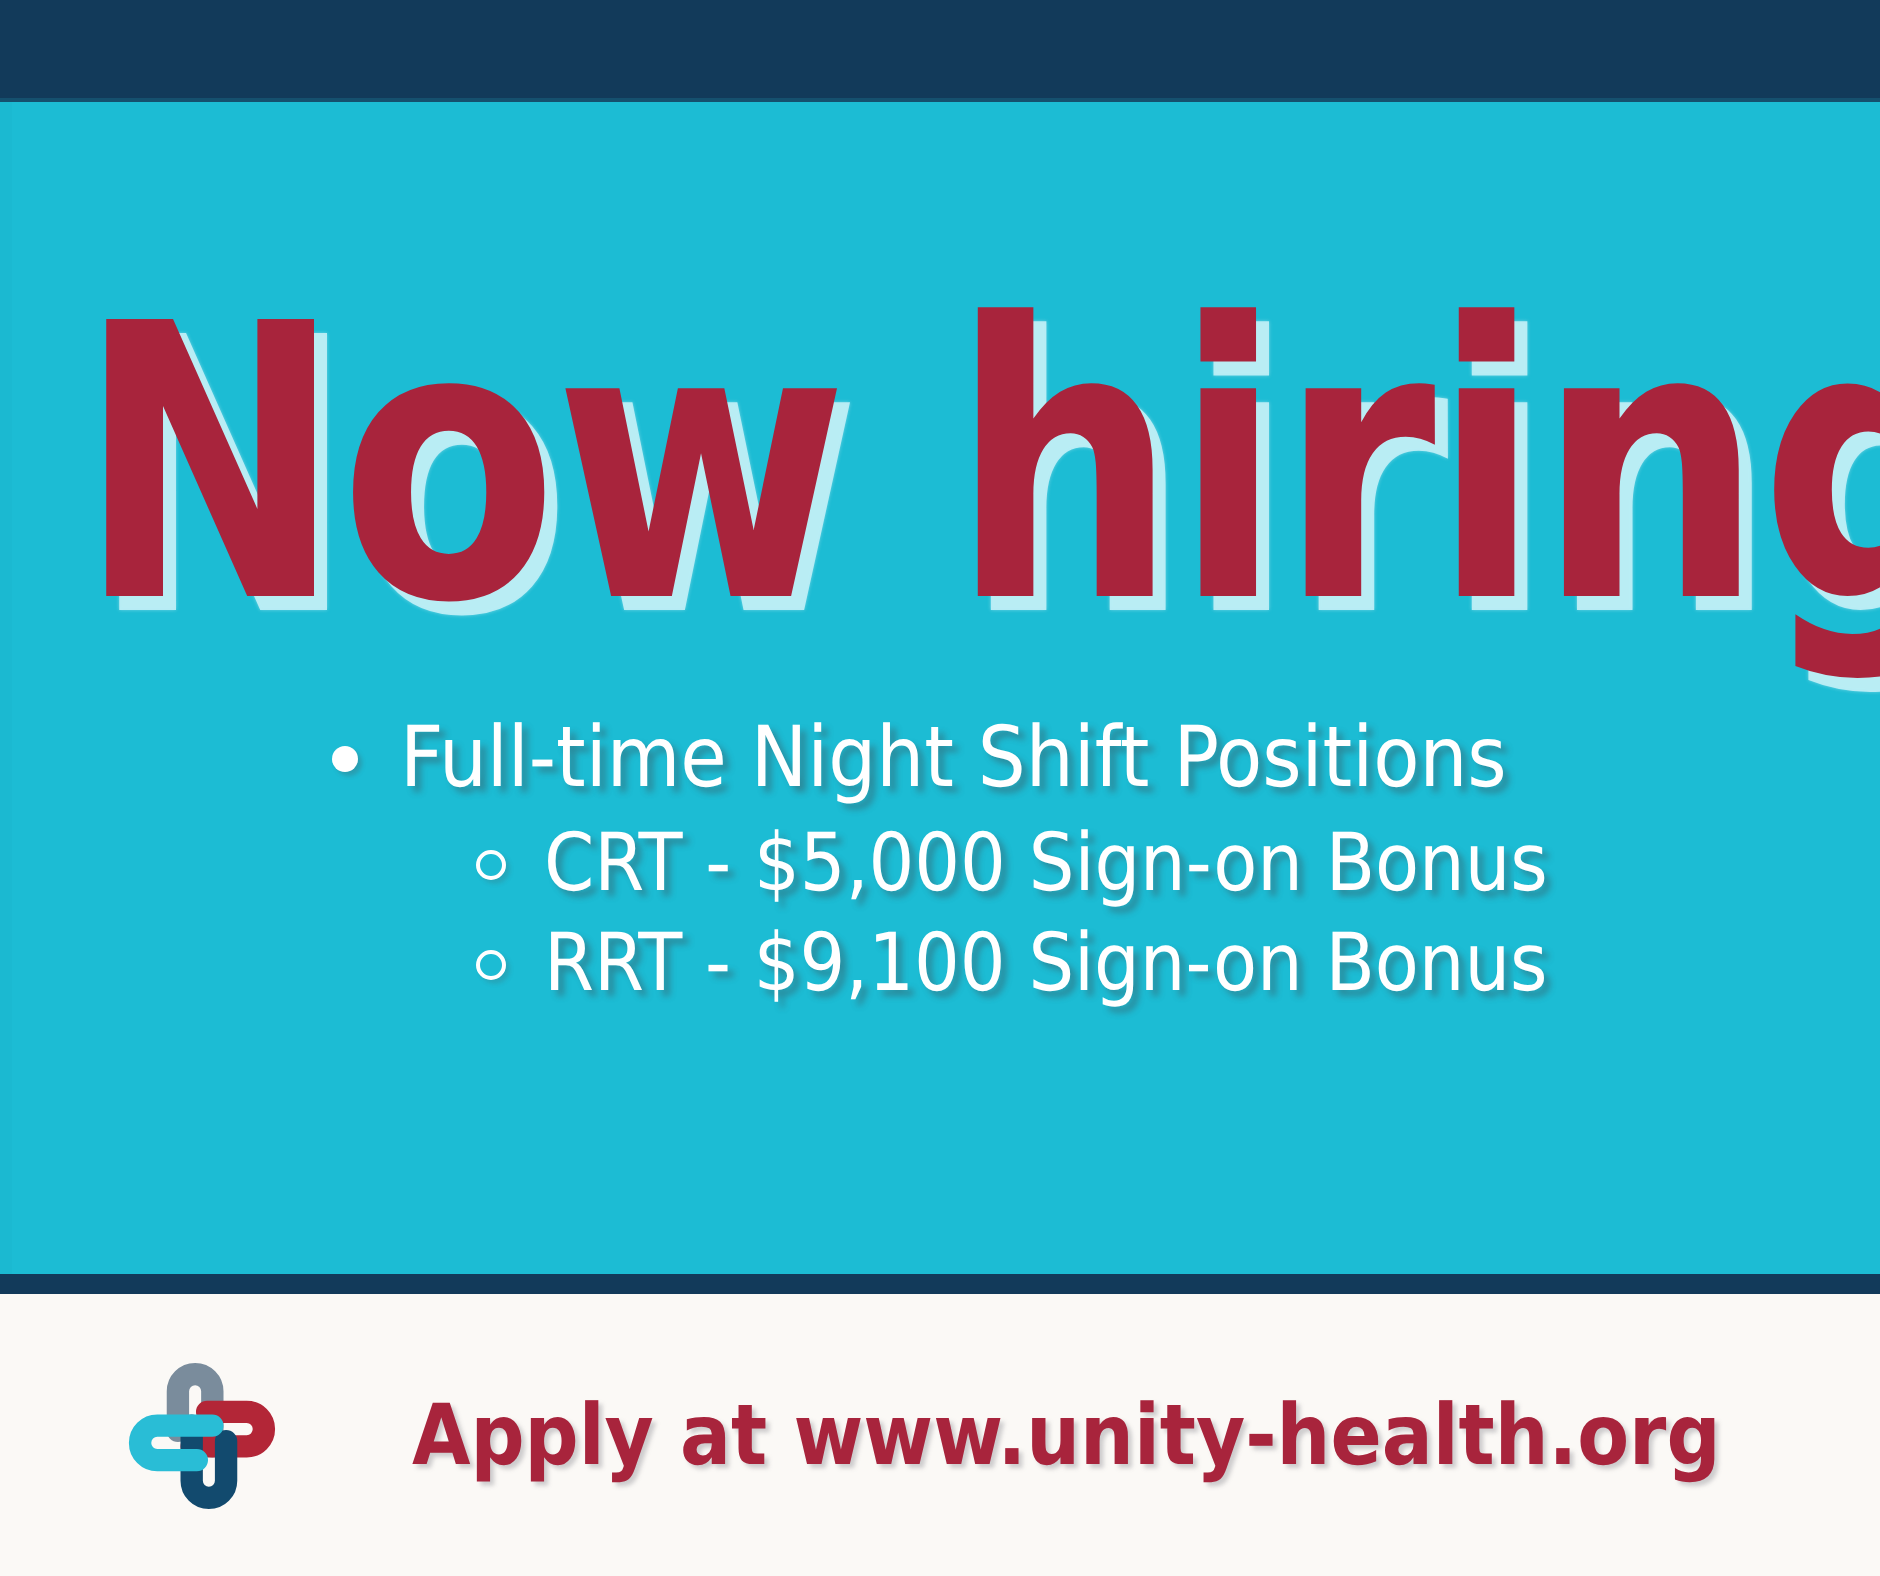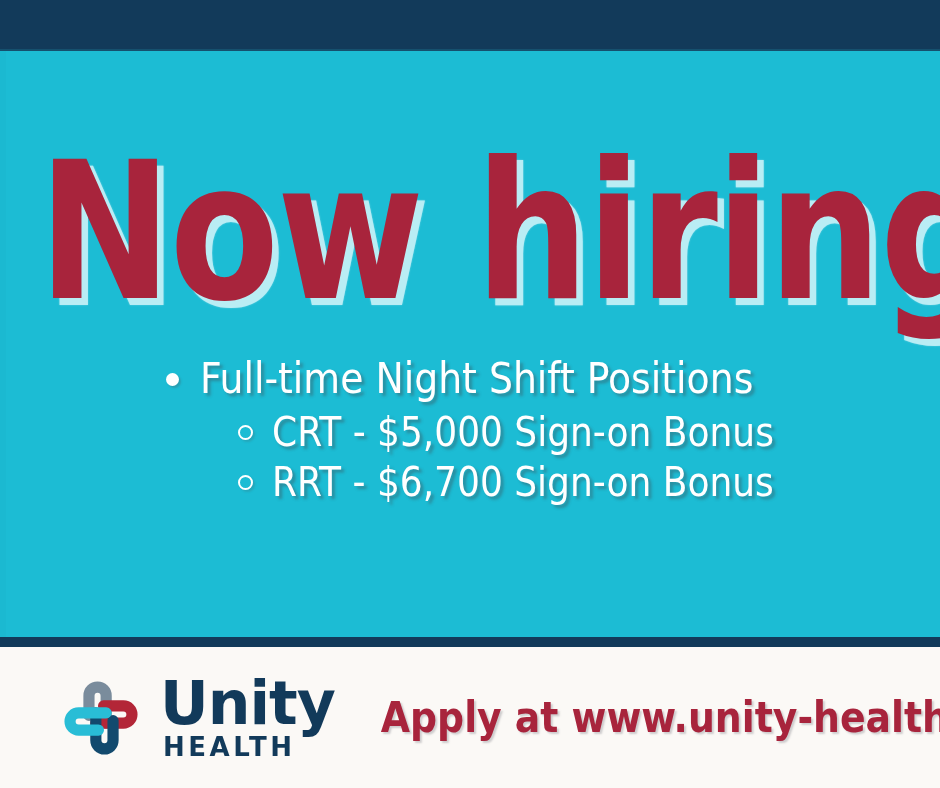--- a/index.html
+++ b/index.html
@@ -199,21 +199,21 @@
         <span class="bullet-marker">
           <span class="ring"></span>
         </span>
         <span class="bullet-text">CRT - $5,000 Sign-on Bonus</span>
       </li>
 
       <li class="bullet-row level-2">
         <span class="bullet-marker">
           <span class="ring"></span>
         </span>
-        <span class="bullet-text">RRT - $6,700 Sign-on Bonus</span>
+        <span class="bullet-text">RRT - $9,100 Sign-on Bonus</span>
       </li>
 
       <li class="spacer-row"></li>
 
 
     </ul>
   </div>
 
   <div class="divider"></div>
 
@@ -227,22 +227,18 @@
             <path d="M36 47 L36 24 A10 10 0 0 1 56 24 L56 56" stroke="#7A8C9C"></path>
 
             <path d="M53 36 L76 36 A10 10 0 0 1 76 56 L44 56" stroke="#B32637"></path>
 
             <path d="M64 53 L64 76 A10 10 0 0 1 44 76 L44 44" stroke="#124A6E"></path>
 
             <path d="M47 64 L24 64 A10 10 0 0 1 24 44 L56 44" stroke="#29BDD6"></path>
           </g>
         </svg>
       </span>
-      <span class="wordmark">
-        <span class="wordmark-unity">Unity</span>
-        <span class="wordmark-health">HEALTH</span>
-      </span>
     </div>
 
     <span class="apply-text">Apply at www.unity-health.org</span>
   </div>
 
 </div>
 
 </body></html>

